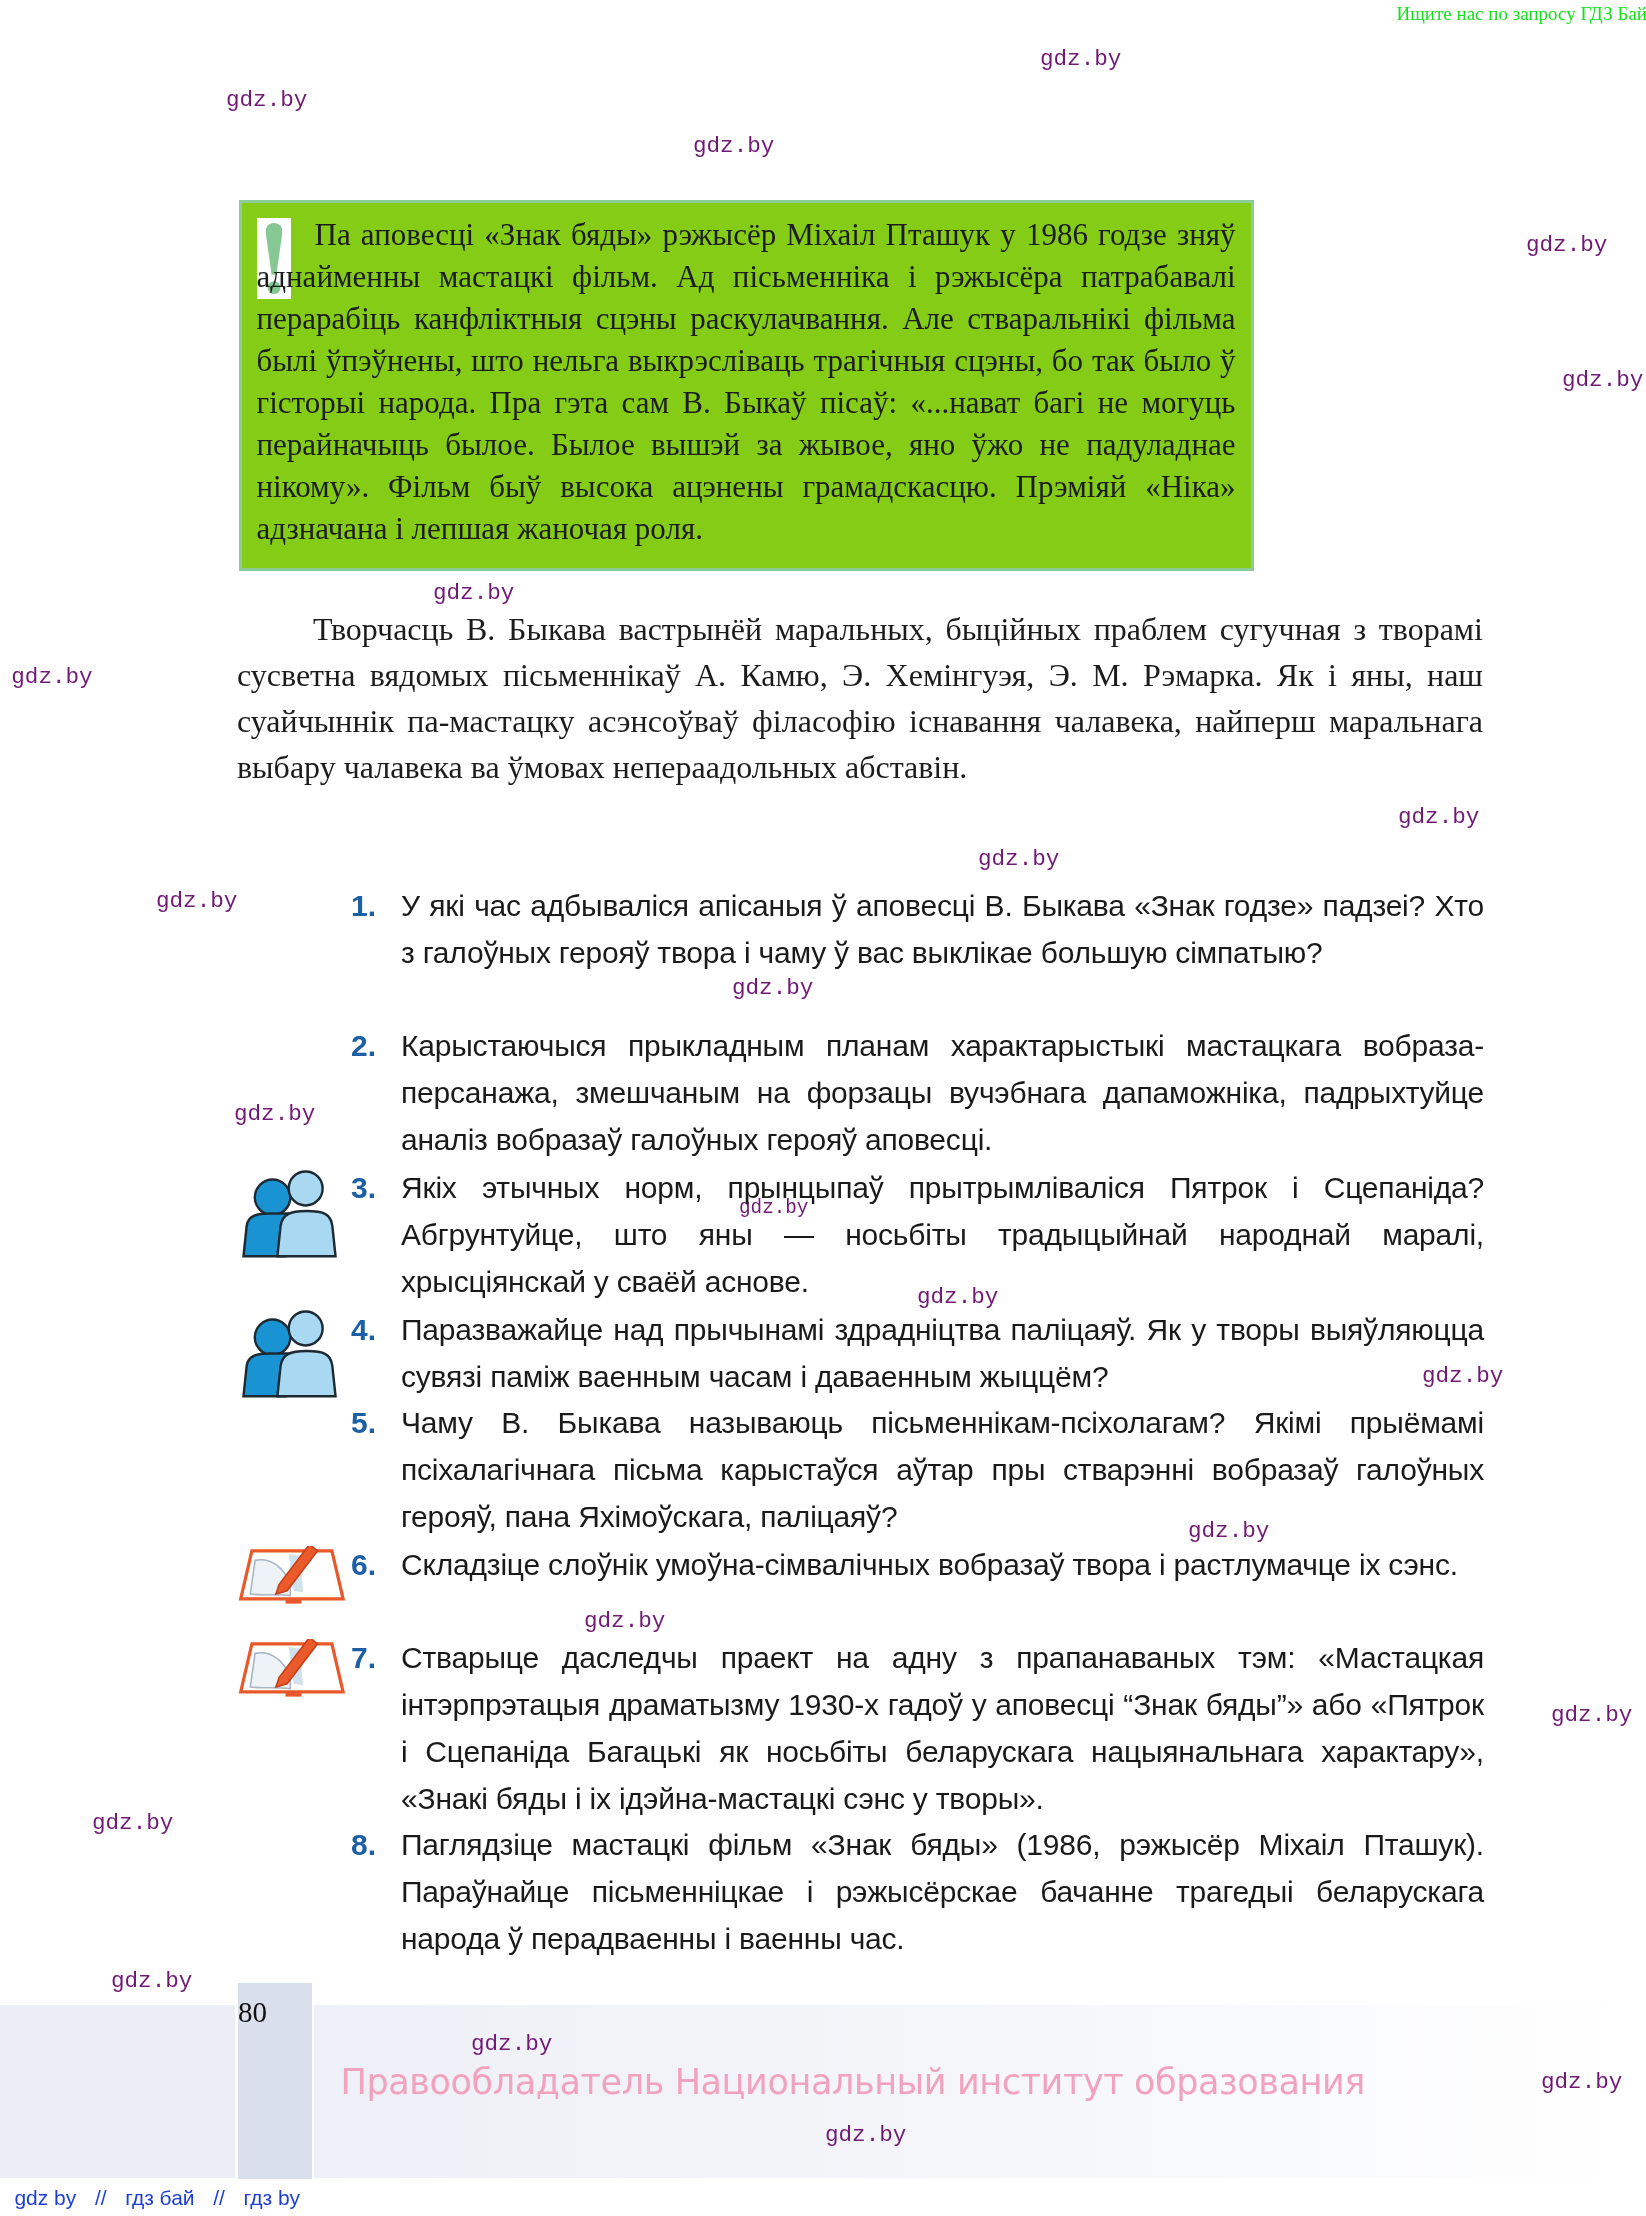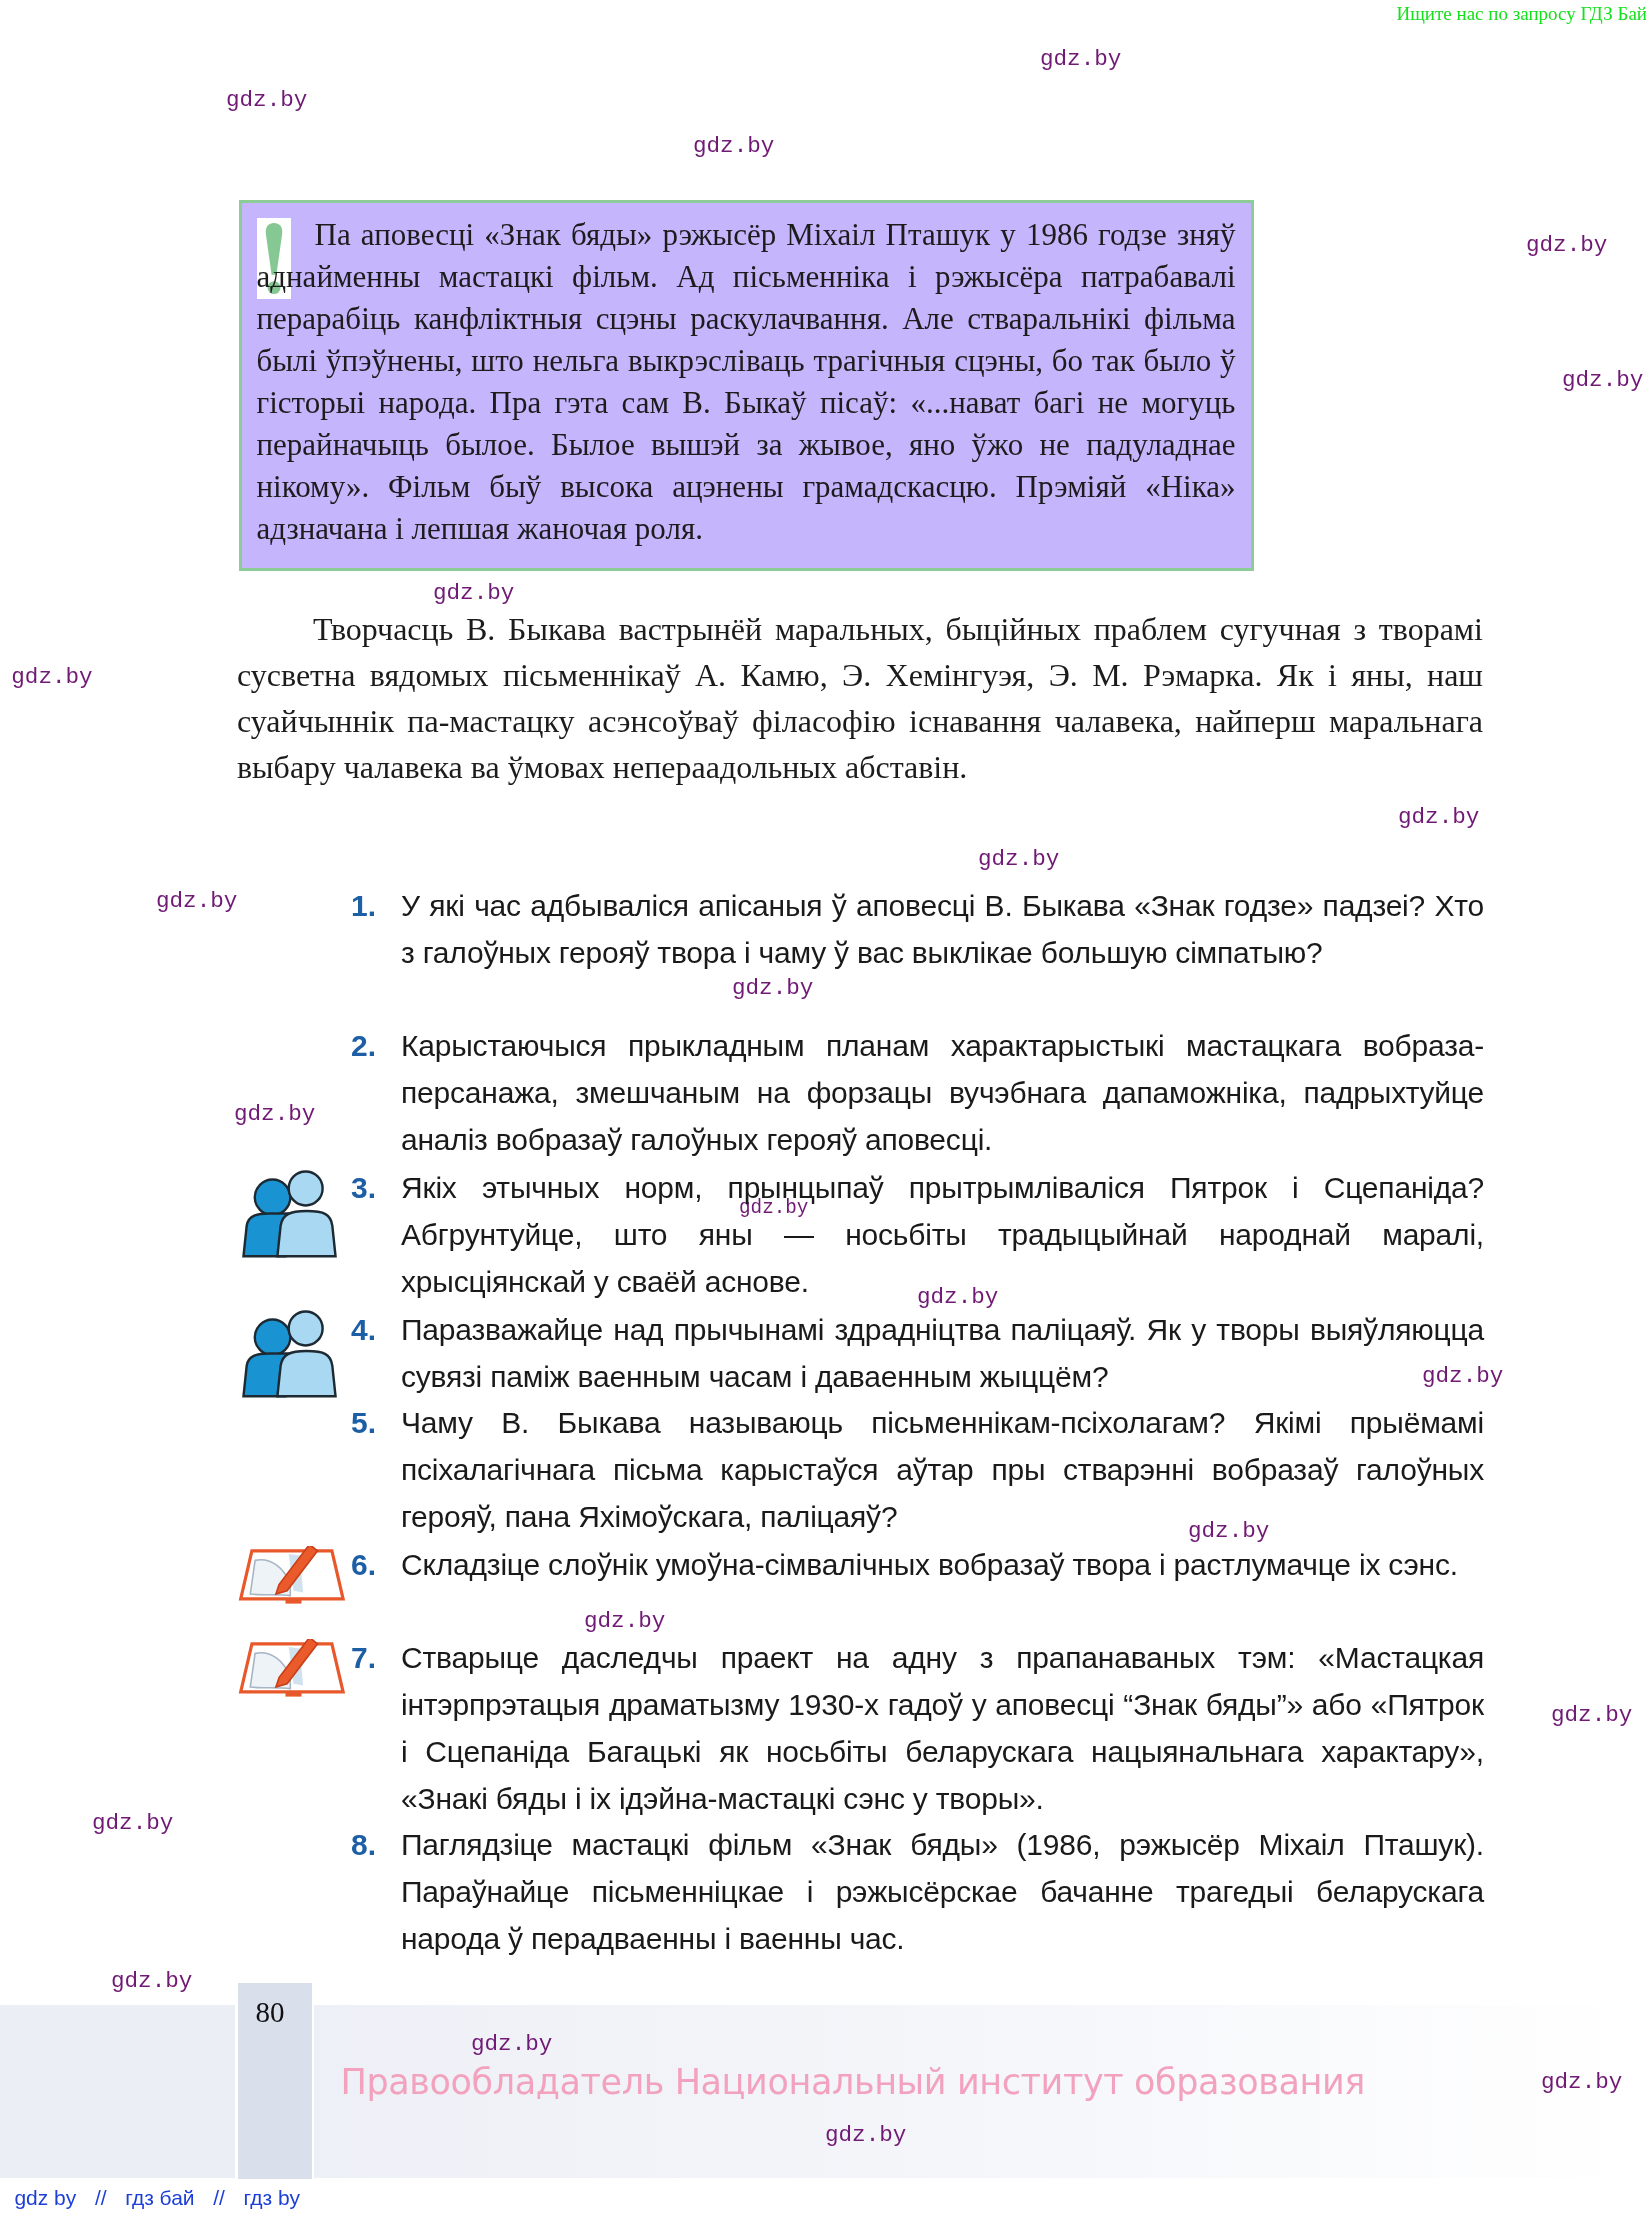--- a/index.html
+++ b/index.html
@@ -15,21 +15,21 @@
   }
   .wm {
     position: absolute; font-family: Liberation Mono, monospace;
     font-size: 22.6px; color: #701a75; white-space: nowrap; line-height: 1;
   }
   .wm.small { font-size: 19.3px; }
 
   
   .note-box {
     position: absolute; left: 239px; top: 200px; width: 1009px; height: 365px;
-    background: #c4b5fd; border: 3.2px solid #8ccc97; box-sizing: content-box;
+    background: #84cc16; border: 3.2px solid #8ccc97; box-sizing: content-box;
   }
   .note-icon {
     position: absolute; left: 14.5px; top: 14.5px; width: 34px; height: 81px;
     background: #ffffff;
   }
   .note-text {
     position: absolute; left: 14.5px; top: 11.3px; width: 979px;
     font-family: "Liberation Serif", "DejaVu Serif", serif;
     font-size: 31px; line-height: 42px; text-align: justify; color: #1c1c1c;
     text-indent: 58px;
@@ -66,21 +66,21 @@
   }
   .footer-band-right {
     position: absolute; left: 314px; top: 2005px; width: 1332px; height: 173px;
     background: linear-gradient(to right, #eef0f7 0%, #f5f6fa 50%, #ffffff 100%);
   }
   .page-col {
     position: absolute; left: 238px; top: 1983px; width: 74px; height: 196px;
     background: #dadfec;
   }
   .page-num {
-    position: absolute; left: 0; top: 13px; width: 64px; text-align: center;
+    position: absolute; left: 0; top: 13px; width: 64px; 
     font-family: "Liberation Serif", serif; font-size: 29px; color: #111;
   }
   .rights {
     position: absolute; left: 293px; top: 2062px; width: 1072px; text-align: right;
     font-family: "DejaVu Sans", sans-serif; font-size: 35px; color: #f2a2bd;
     white-space: nowrap; letter-spacing: -0.4px;
   }
   .bottom-links {
     position: absolute; left: 8px; top: 2186px; width: 1647px; 
     font-family: Liberation Sans, sans-serif; font-size: 21px; color: #1d3fd8;

